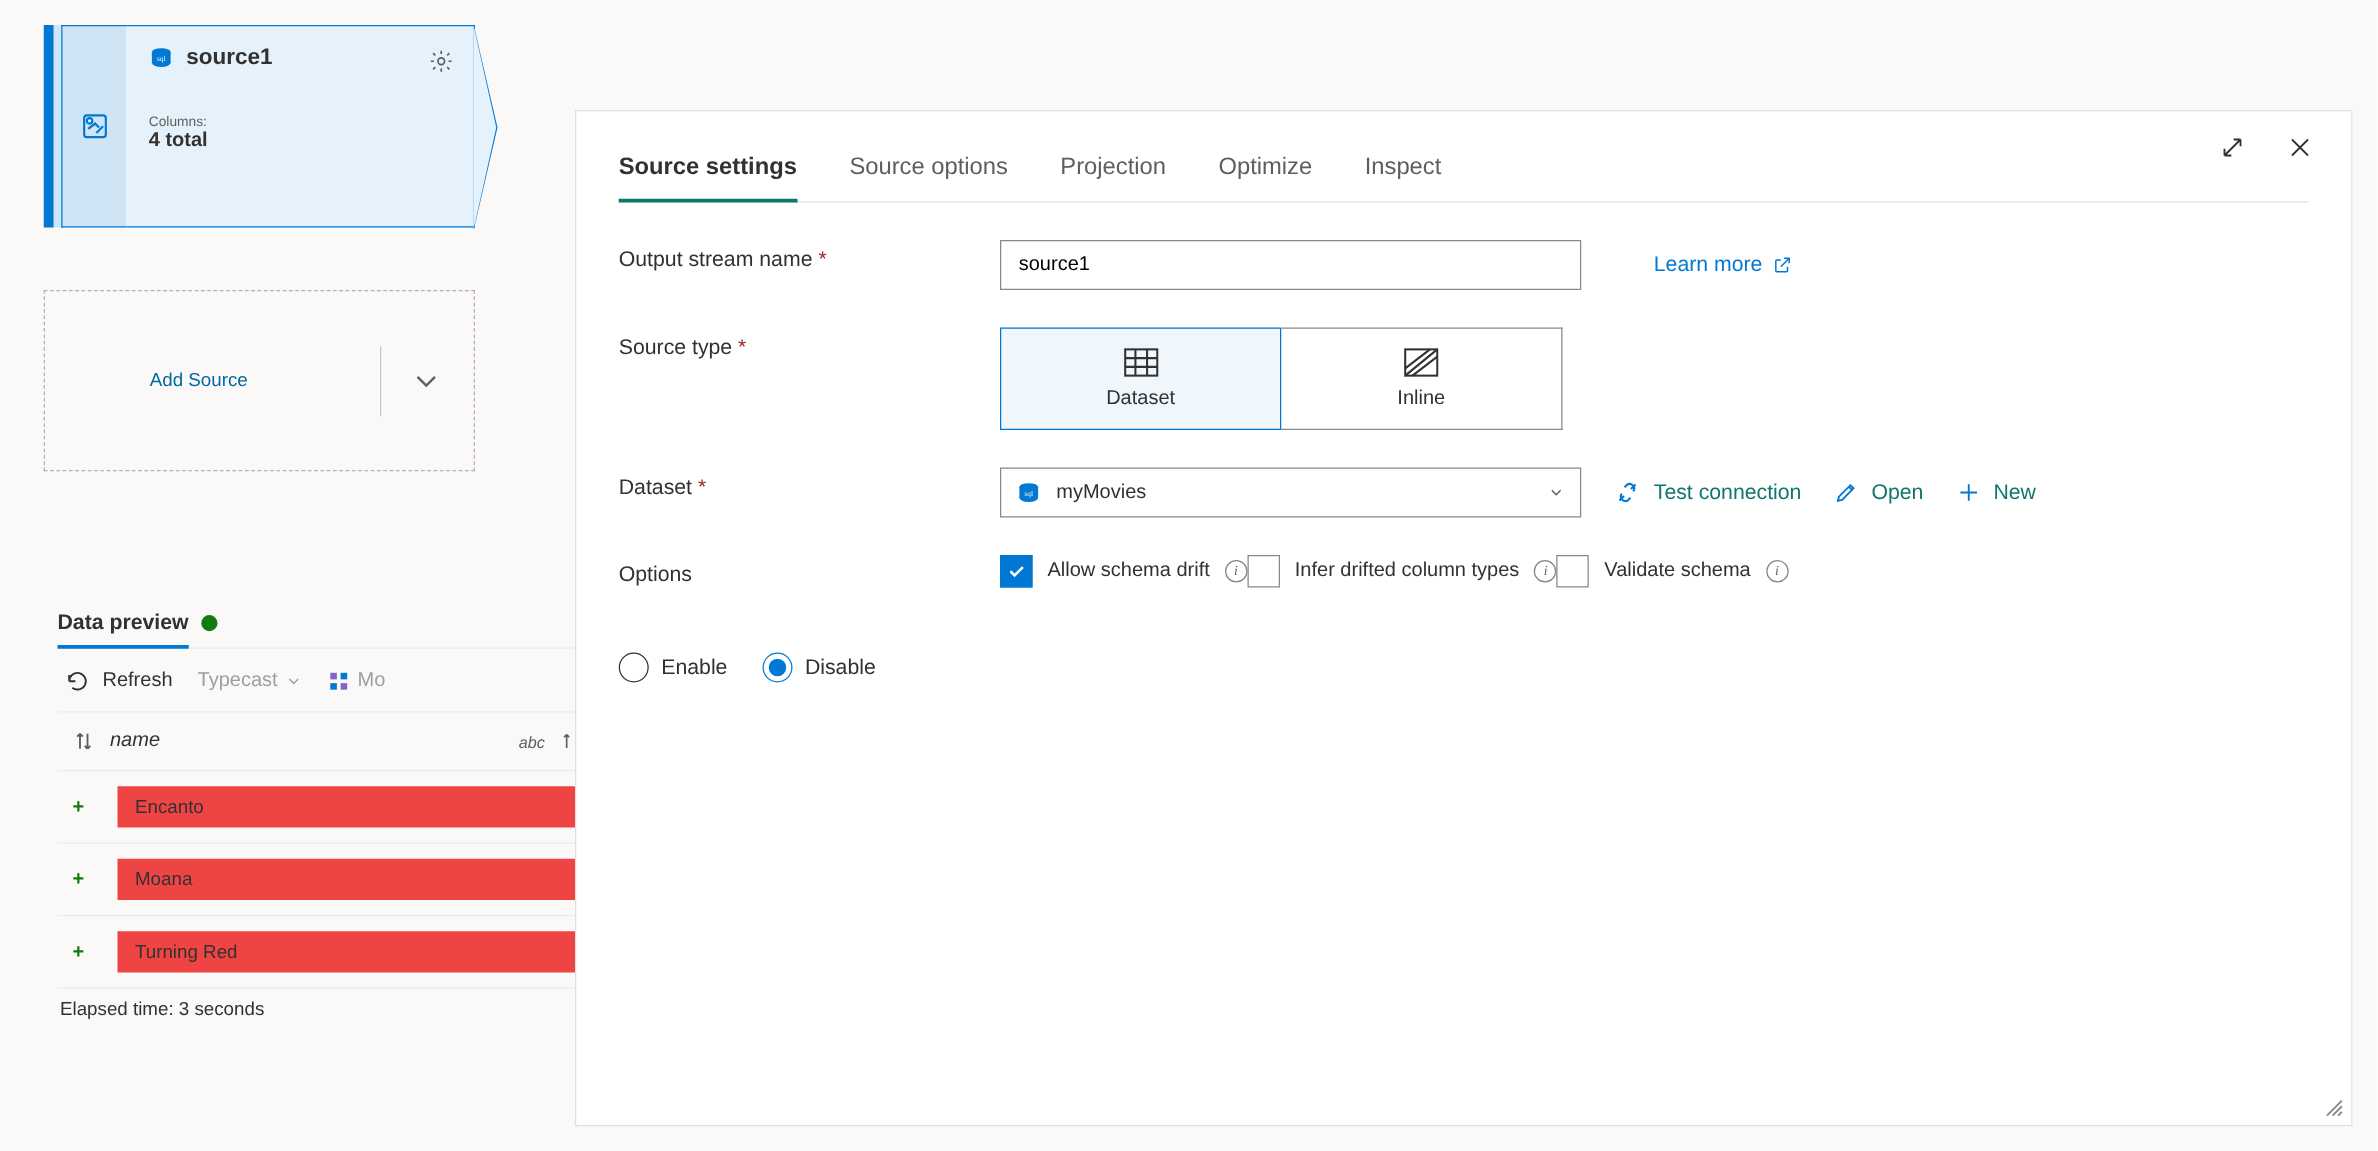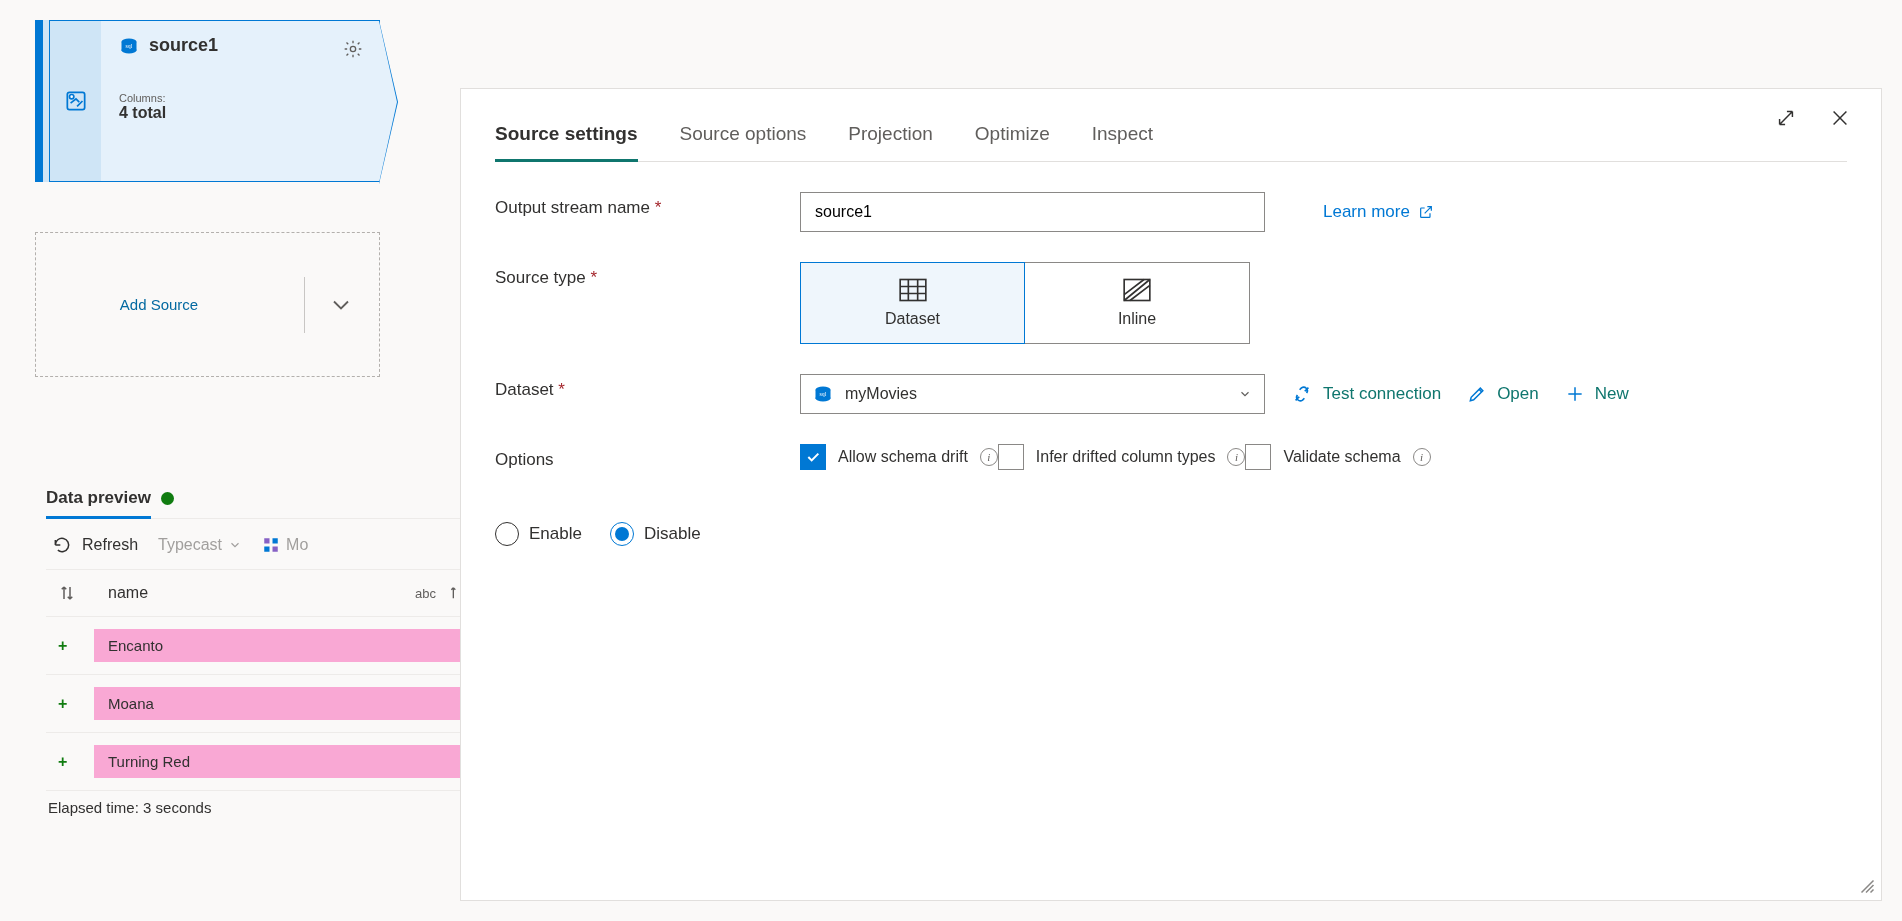--- a/index.html
+++ b/index.html
@@ -170,36 +170,37 @@
 }
 .dp-toolbar .refresh { display: flex; align-items: center; gap: 10px; font-size: 16px; }
 .dp-toolbar .typecast { color: #a19f9d; display: flex; align-items: center; gap: 6px; font-size: 16px; }
 .dp-toolbar .mapcol { color: #a19f9d; display: flex; align-items: center; gap: 6px; font-size: 16px; }
 
 .dp-colhead {
   display: flex;
   align-items: center;
   padding: 14px 12px;
   border-bottom: 1px solid #edebe9;
-  gap: 32px;
+  gap: 12px;
+  font-style: italic;
 }
 .dp-colhead .sort { font-size: 15px; color: #605e5c; }
 .dp-colhead .colname { font-size: 16px; flex: 1; }
 .dp-colhead .coltype { font-size: 13px; color: #605e5c; display: flex; gap: 12px; align-items: center; }
 
 .dp-row {
   display: flex;
   align-items: center;
   padding: 12px 12px;
   border-bottom: 1px solid #edebe9;
 }
 .dp-row .plus { color: #107c10; font-weight: 700; font-size: 16px; width: 36px; }
 .dp-row .cell {
   flex: 1;
-  background: #f9a8d4;
+  background: #ef4444;
   padding: 8px 14px;
   font-size: 15px;
 }
 .dp-elapsed {
   padding: 8px 2px;
   font-size: 15px;
   color: #323130;
 }
 
 

